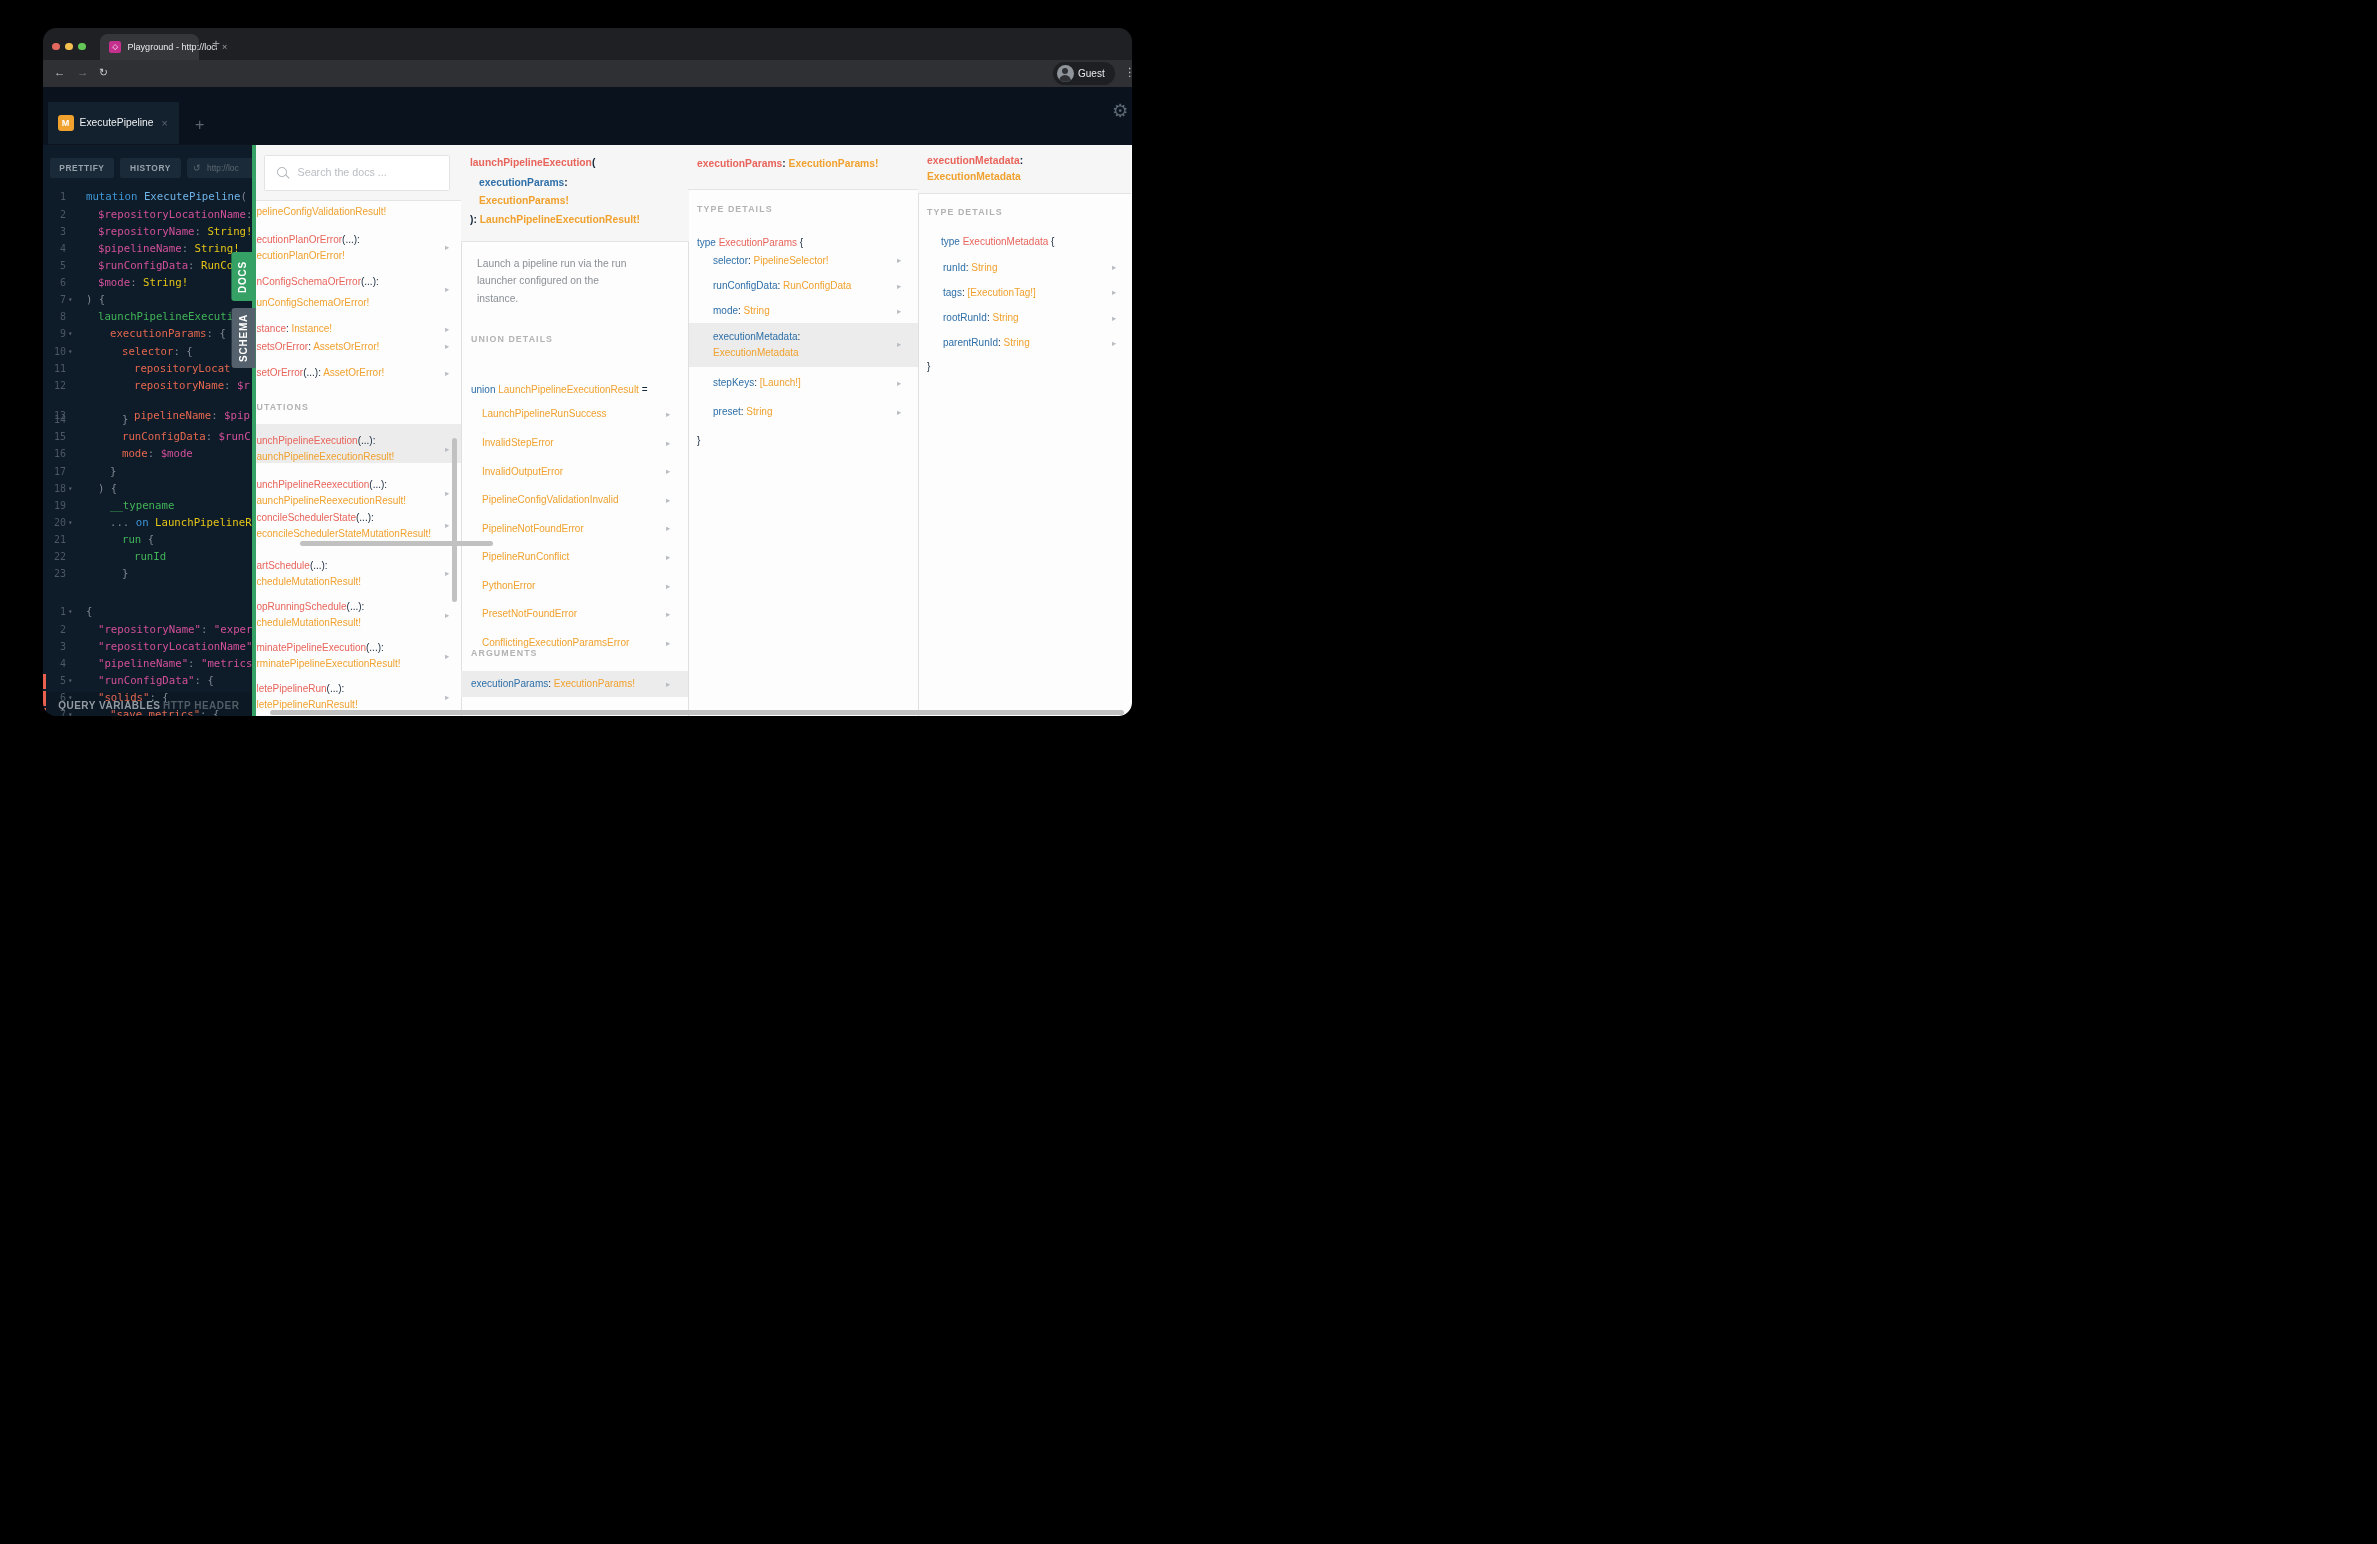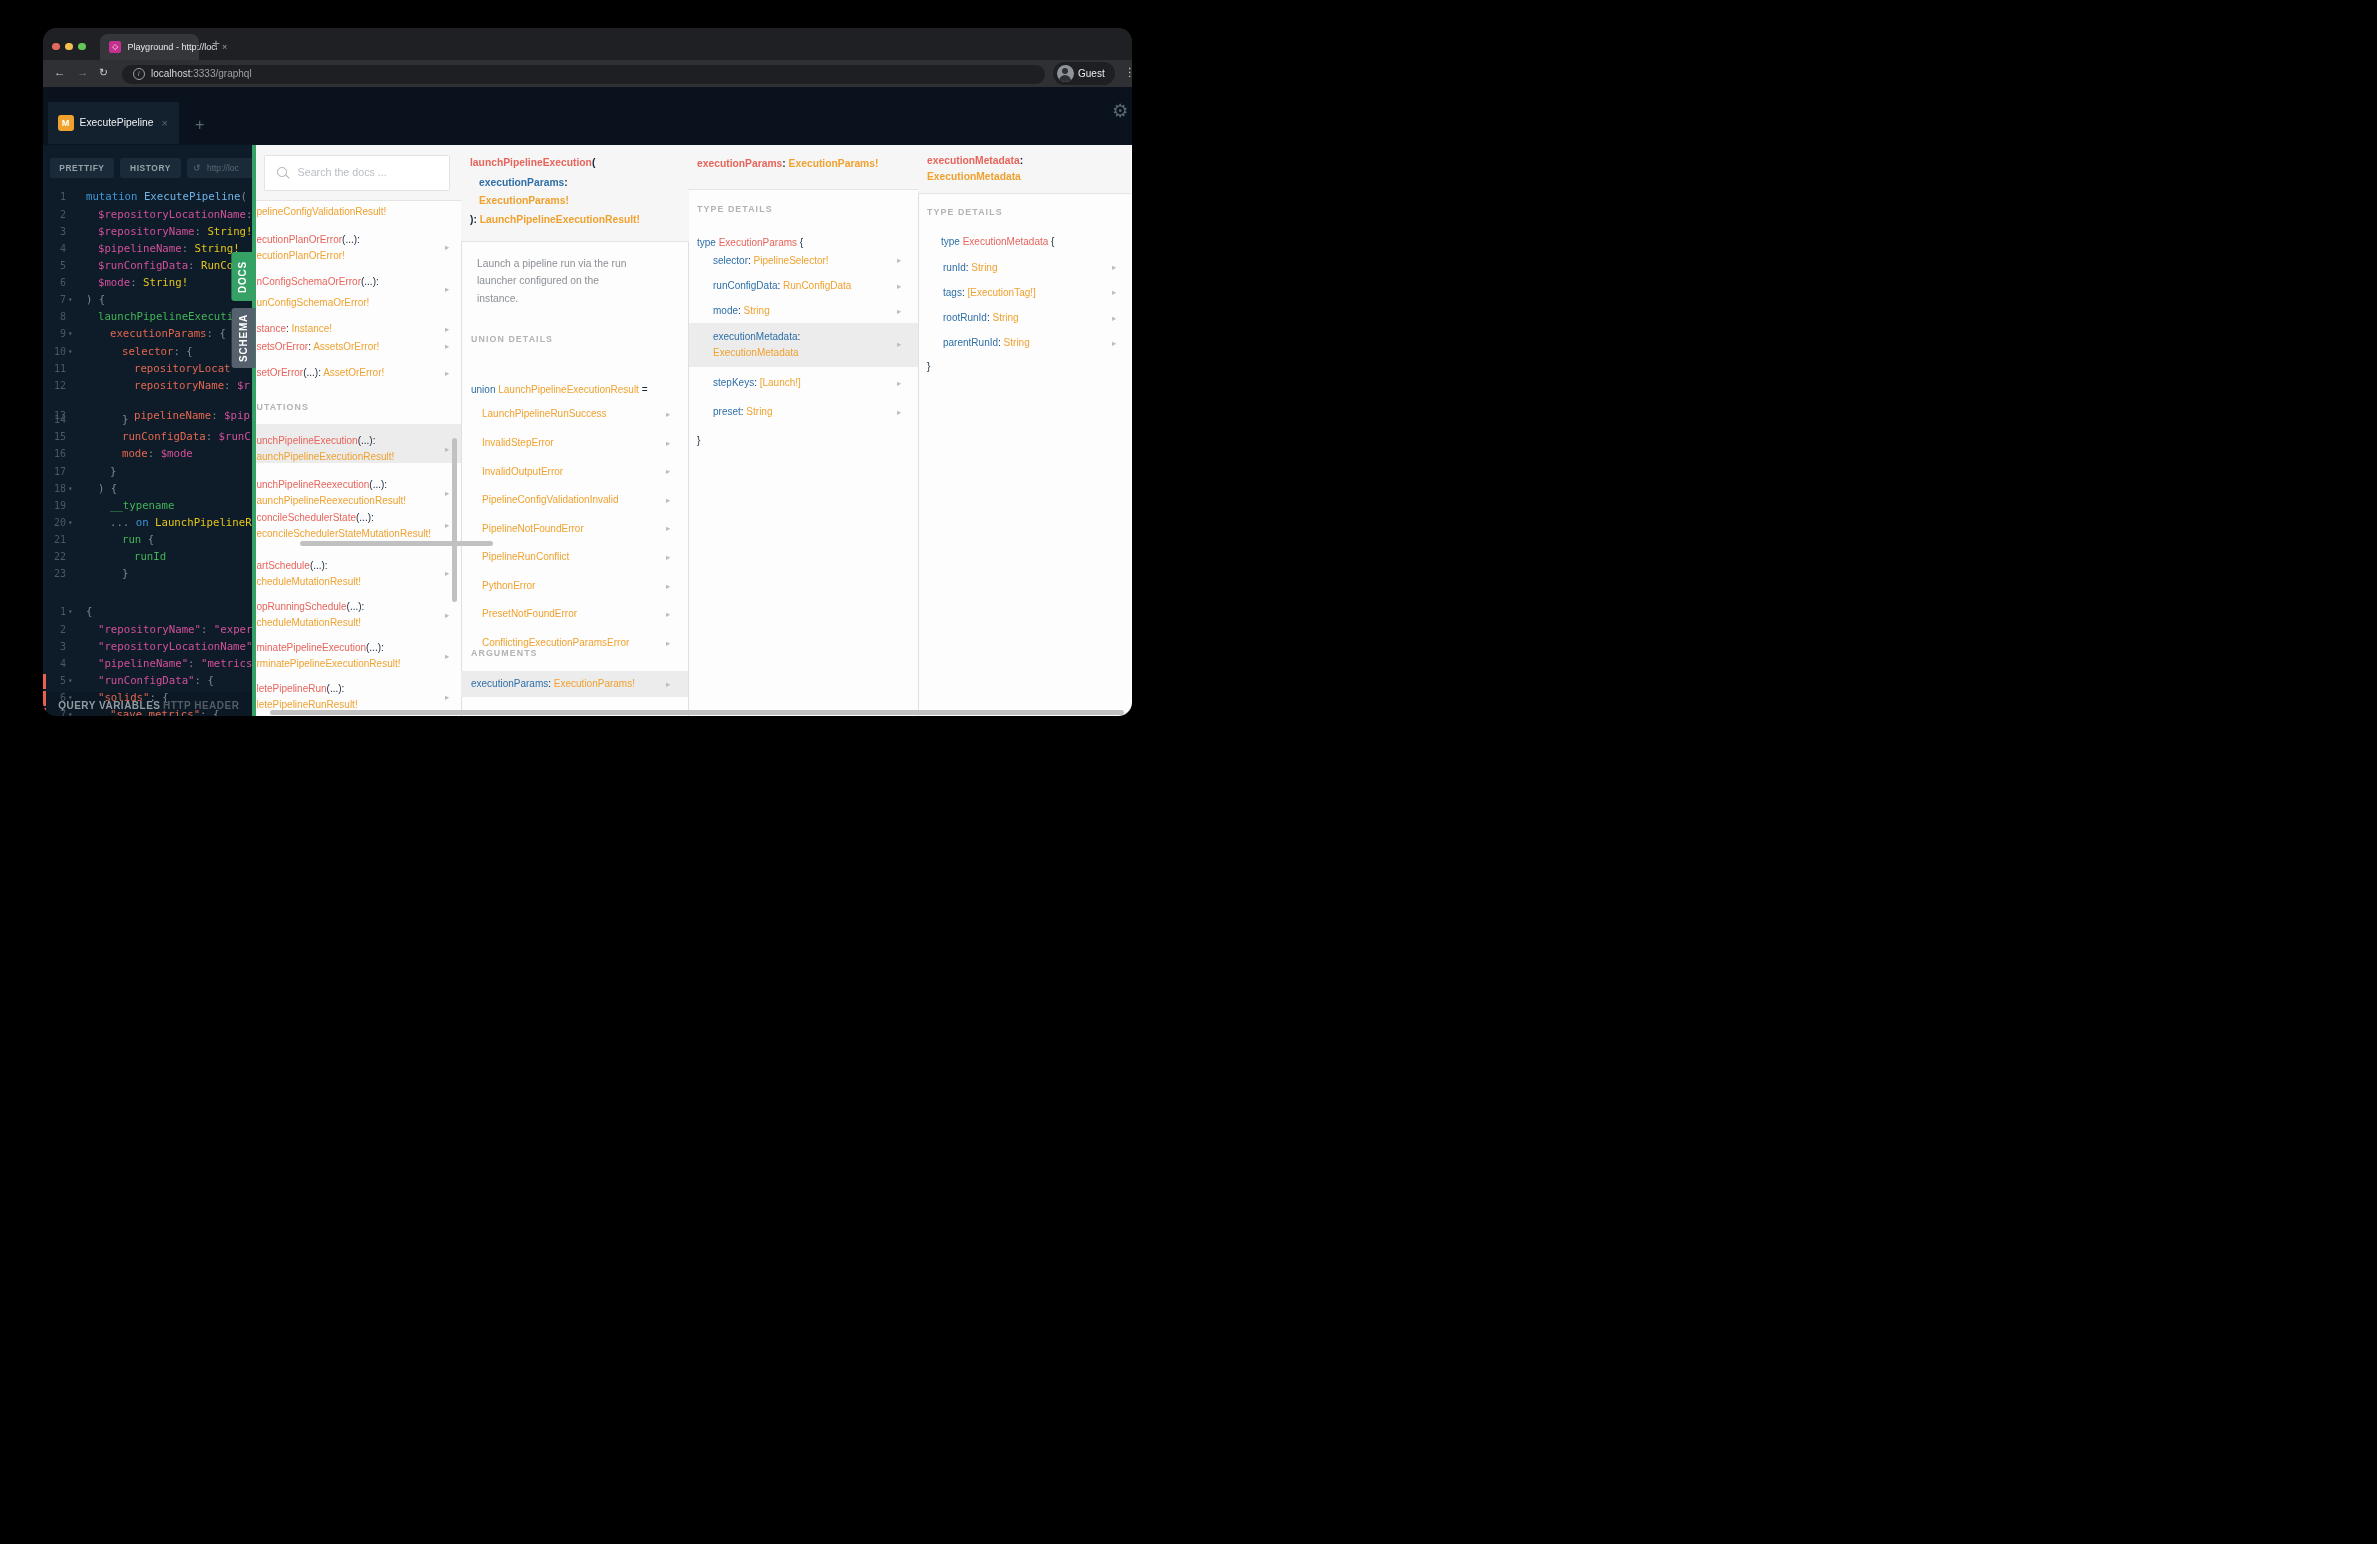--- a/index.html
+++ b/index.html
@@ -107,24 +107,20 @@
       <div class="ttl">Playground - http://localhost:3</div>
       <div class="cls">×</div>
     </div>
     <div class="newtab">+</div>
   </div>
 
   <div class="toolbar">
     <div class="navic nav-back">←</div>
     <div class="navic nav-fwd">→</div>
     <div class="navic nav-re">↻</div>
-    <div class="urlpill">
-      <div class="info-i">i</div>
-      <div class="urltext"><span>localhost</span><span class="dim">:3333/graphql</span></div>
-    </div>
     <div class="guest">
       <div class="av"></div>
       <div class="gl">Guest</div>
     </div>
     <div class="kebab">⋮</div>
   </div>
 
   <div class="pg-header">
     <div class="pg-tab">
       <div class="mbadge">M</div>

